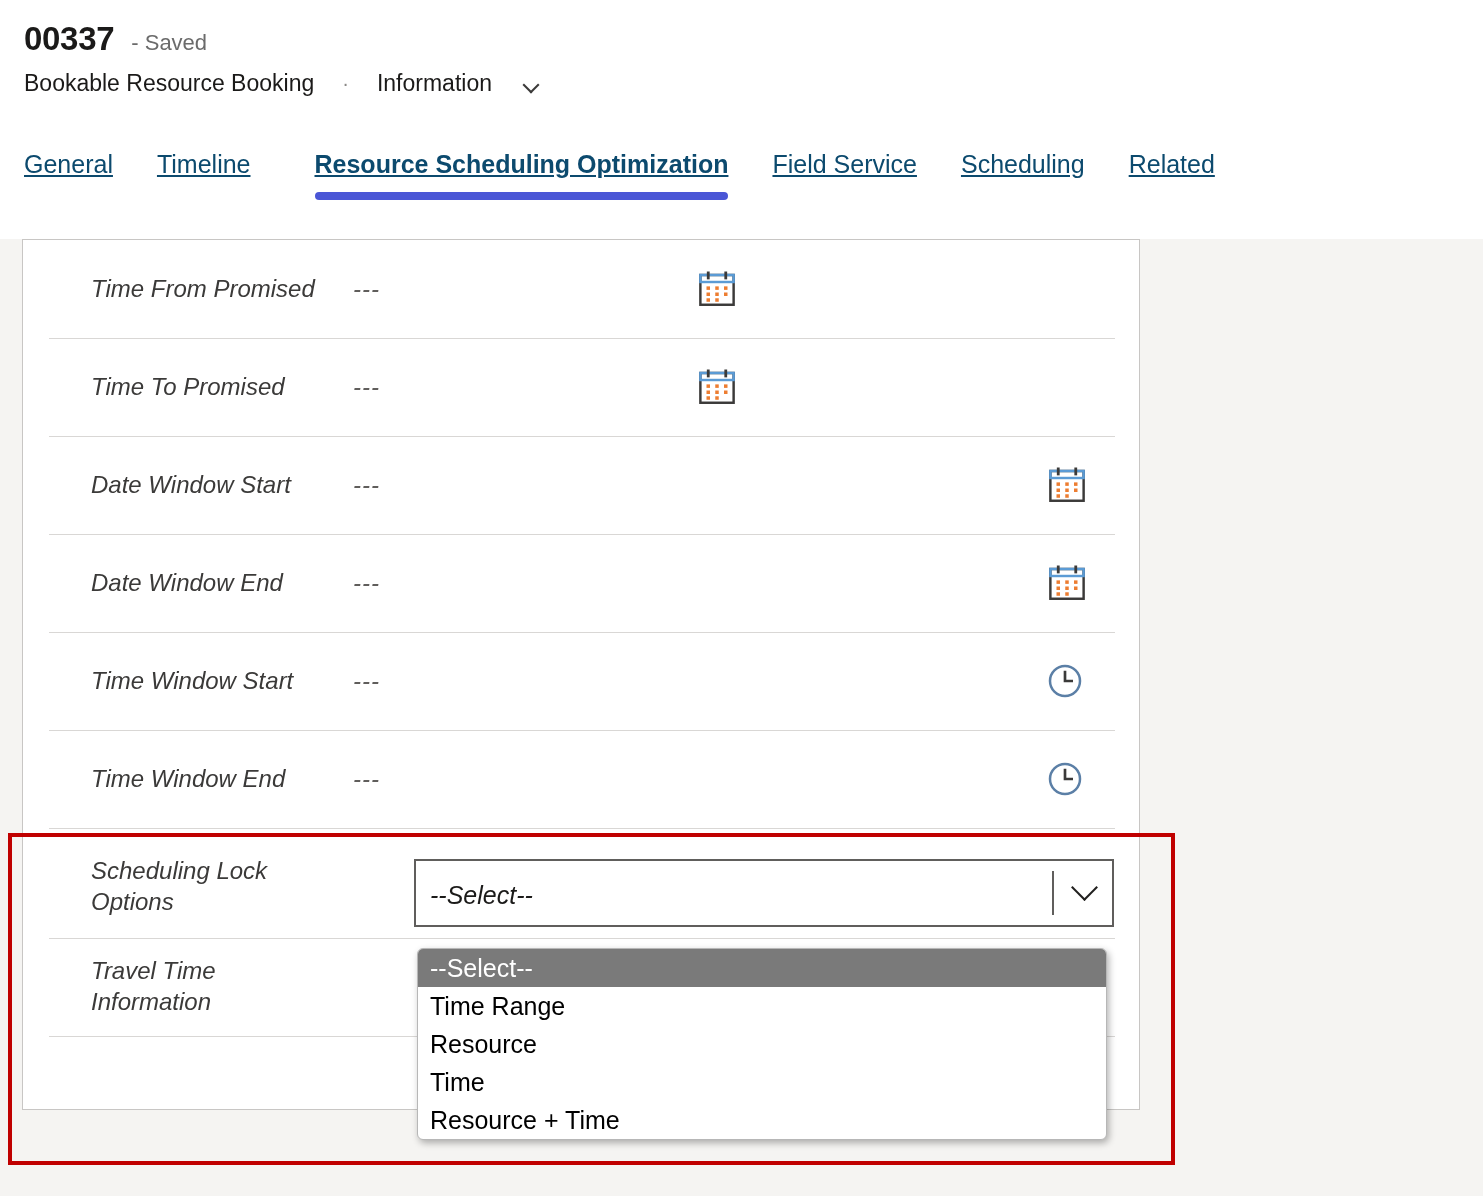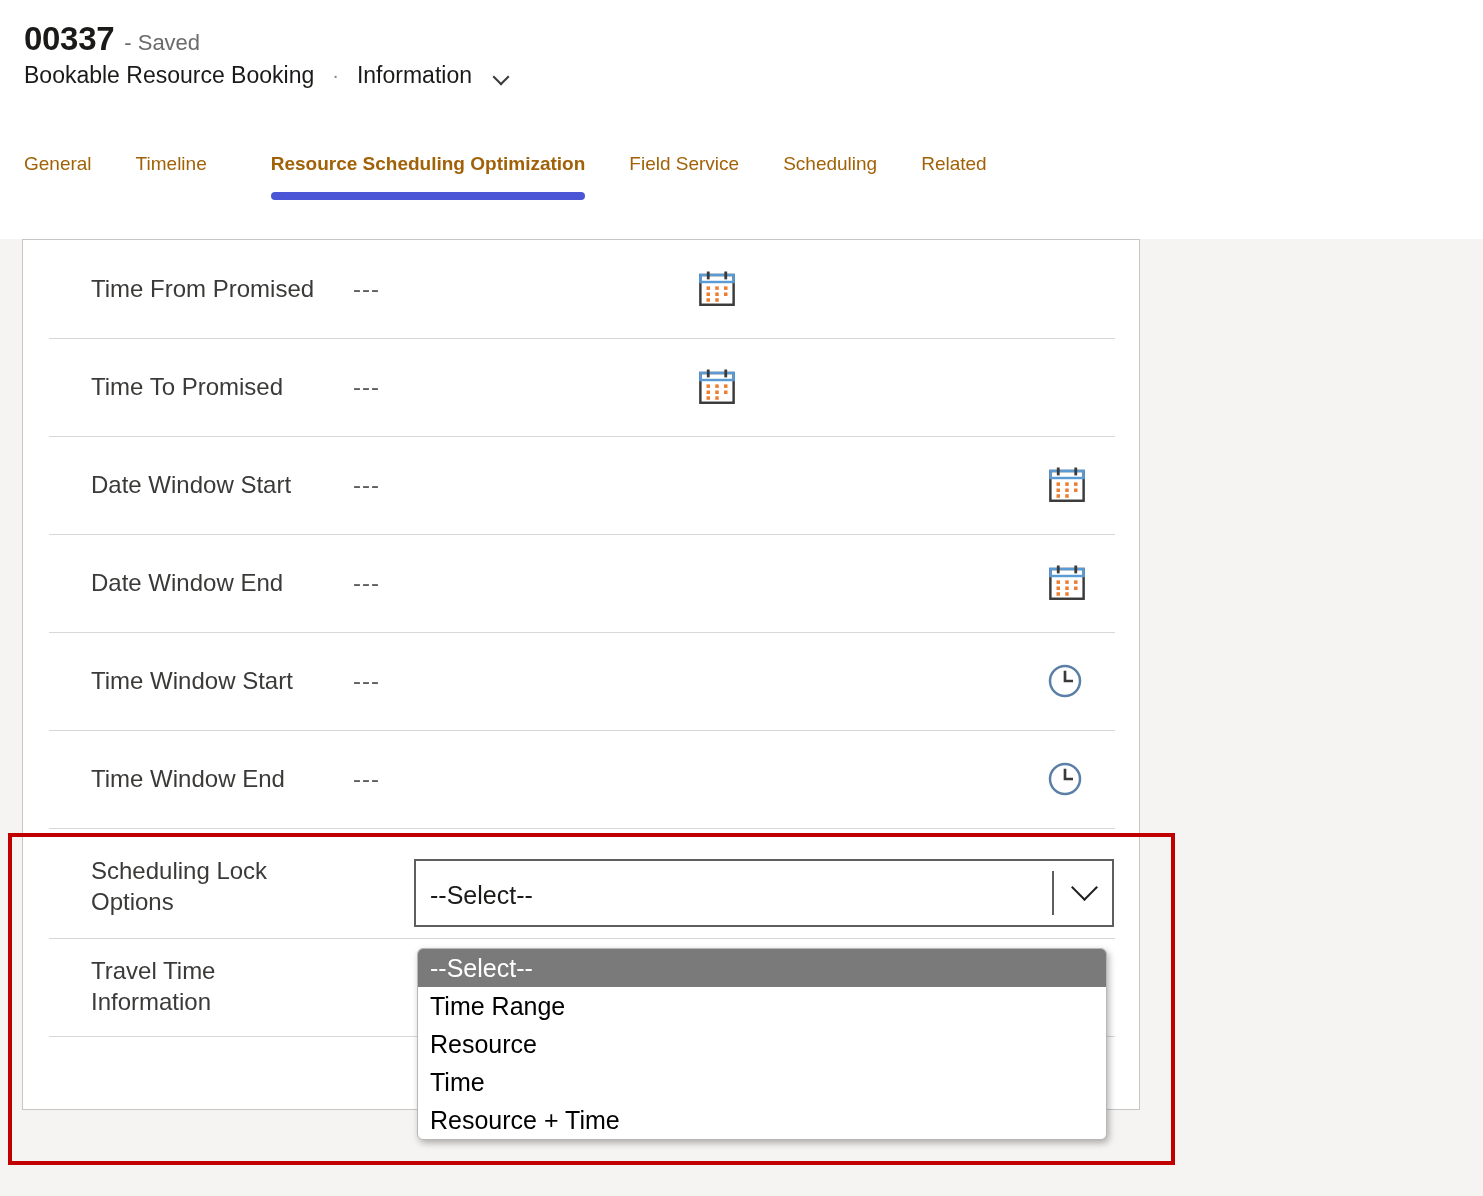--- a/index.html
+++ b/index.html
@@ -22,40 +22,40 @@
     width: 1483px;
     height: 130px;
     background: #ffffff;
   }
   #title-line {
     position: absolute;
     left: 24px;
     top: 20px;
     display: flex;
     align-items: baseline;
-    gap: 10px;
+    gap: 17px;
   }
   #record-id {
     font-size: 33px;
     font-weight: bold;
     color: #1b1a19;
     letter-spacing: -0.3px;
   }
   #record-status {
     font-size: 22px;
     color: #6b6b6b;
     font-weight: normal;
   }
   #breadcrumb {
     position: absolute;
     left: 24px;
-    top: 62px;
+    top: 70px;
     display: flex;
     align-items: center;
-    gap: 18px;
+    gap: 28px;
     font-size: 23px;
     color: #1b1a19;
   }
   #breadcrumb .sep {
     color: #8a8886;
     font-size: 20px;
   }
   #breadcrumb .form-name {
     font-size: 23px;
     color: #1b1a19;
@@ -89,25 +89,26 @@
     height: 70px;
     display: flex;
     align-items: flex-start;
     padding-left: 24px;
     box-sizing: border-box;
   }
   .tab {
     position: relative;
     padding: 0 22px 0 0;
     margin-right: 22px;
-    font-size: 19px;
-    color: #a16207;
+    font-size: 25px;
+    color: #0c4a6e;
     line-height: 38px;
     white-space: nowrap;
     cursor: pointer;
+    text-decoration: underline;
   }
   .tab:first-child { margin-left: 0; }
   .tab.selected {
     font-weight: bold;
     margin-left: 20px;
   }
   .tab.selected .tab-underline {
     position: absolute;
     left: 0;
     right: 22px;
@@ -120,20 +121,21 @@
   
   #card {
     position: absolute;
     left: 22px;
     top: 239px;
     width: 1118px;
     height: 871px;
     background: #ffffff;
     border: 1px solid #c8c6c4;
     box-sizing: border-box;
+    font-style: italic;
   }
   .field-row {
     position: relative;
     height: 98px;
     display: flex;
     align-items: center;
     box-sizing: border-box;
   }
   .field-row + .field-row::before,
   .field-row.with-top-rule::before {

